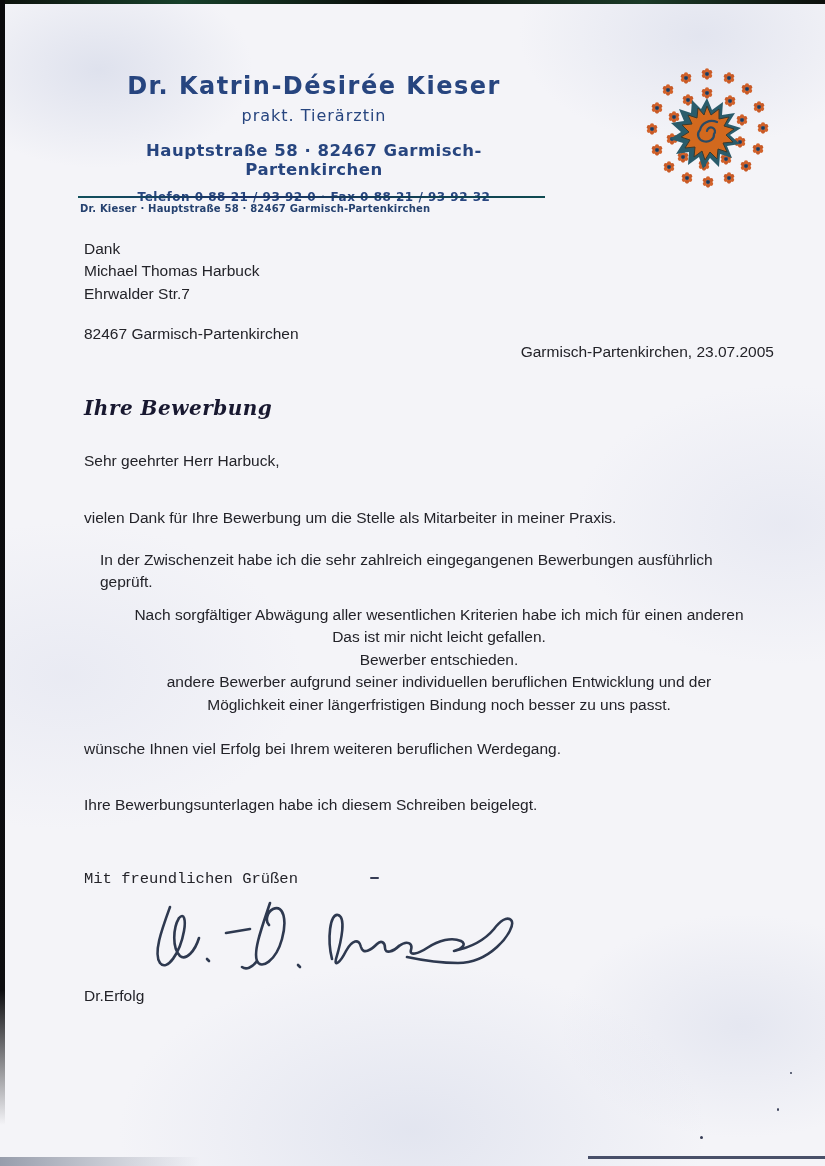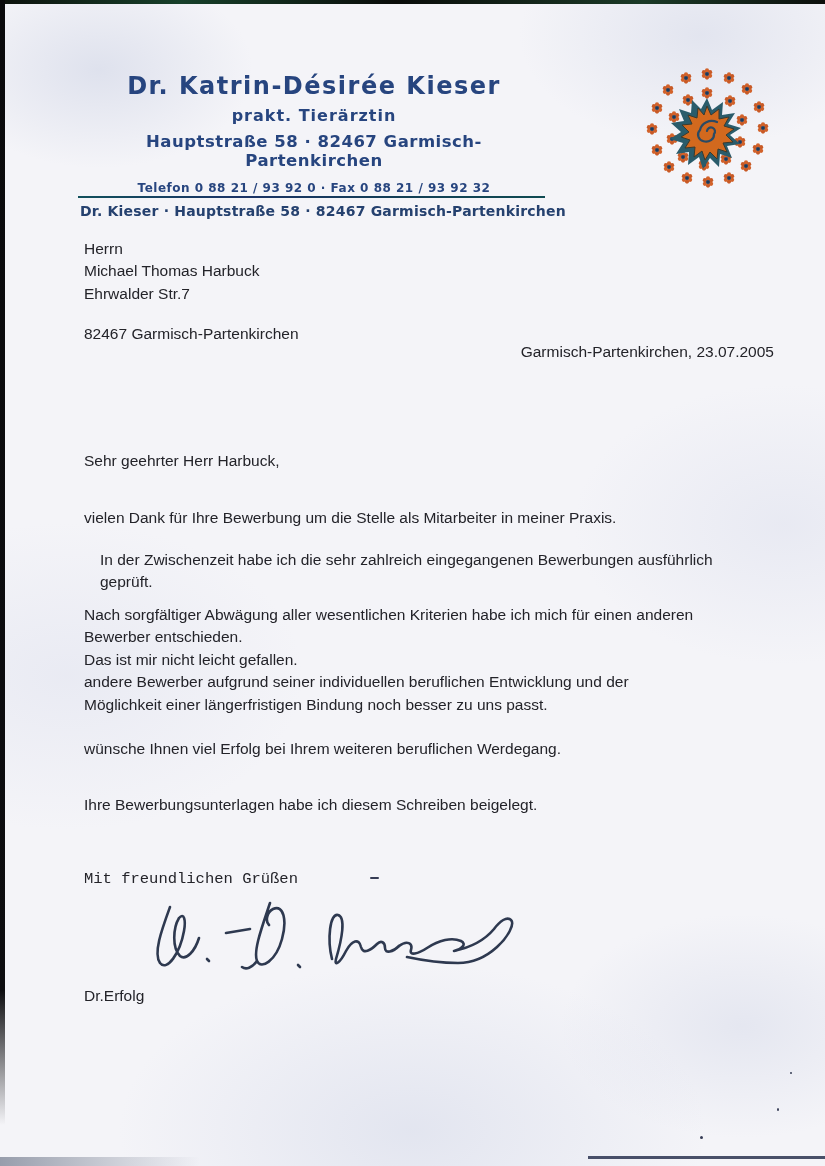--- a/index.html
+++ b/index.html
@@ -26,41 +26,41 @@
     background:linear-gradient(180deg,#0a0a0c 0%,#0d0d10 88%,rgba(13,13,16,0) 100%);}
   .edge-bottom-left{position:absolute;left:0;bottom:0;width:200px;height:9px;
     background:linear-gradient(90deg,rgba(120,128,146,.75),rgba(120,128,146,0));}
   .mark-br-line{position:absolute;left:588px;top:1156px;width:237px;height:3px;background:#2a3350;opacity:.85;}
   .speck{position:absolute;background:#363c55;border-radius:50%;}
   .speck.dash{border-radius:1px;}
 
   
   .lh-text{position:absolute;left:78px;top:72px;width:472px;text-align:center;color:#27457f;}
   .lh-name{font-family:"DejaVu Sans",sans-serif;font-weight:700;font-size:24px;letter-spacing:1.5px;}
-  .lh-prof{font-family:"DejaVu Sans",sans-serif;font-weight:700;font-size:16px;letter-spacing:1px;margin-top:6px;text-align:center;}
-  .lh-addr{font-family:"DejaVu Sans",sans-serif;font-weight:700;font-size:16.5px;letter-spacing:.5px;margin-top:7px;}
+  .lh-prof{font-family:"DejaVu Sans",sans-serif;font-weight:400;font-size:16px;letter-spacing:1px;margin-top:6px;text-align:center;}
+  .lh-addr{font-family:"DejaVu Sans",sans-serif;font-weight:700;font-size:16.5px;letter-spacing:.5px;margin-top:16px;}
   .lh-tel{font-family:"DejaVu Sans",sans-serif;font-weight:700;font-size:12px;letter-spacing:.5px;margin-top:11px;}
   .lh-rule{position:absolute;left:78px;top:196px;width:467px;height:2px;
     background:linear-gradient(90deg,#11505c,#1b3266 35%,#123f55 70%,#0f4a52);}
   .lh-return{position:absolute;left:80px;top:203px;font-family:"DejaVu Sans",sans-serif;
-    font-weight:700;font-size:14px;color:#25416f;letter-spacing:.2px;}
+    font-weight:700;font-size:10px;color:#25416f;letter-spacing:.2px;}
 
   
   .logo{position:absolute;left:636px;top:60px;width:142px;height:142px;}
 
   
   .txt{color:#232329;font-size:15.5px;line-height:22.4px;}
   .recipient{position:absolute;left:84px;top:238px;}
   .recipient .gap{height:18px;}
   .dateline{position:absolute;left:14px;top:343px;width:760px;text-align:right;font-size:15.5px;color:#232329;}
   .subject{position:absolute;left:84px;top:396px;font-family:"DejaVu Serif",serif;
     font-style:italic;font-weight:700;font-size:20px;color:#181830;letter-spacing:.5px;}
   .salutation{position:absolute;left:84px;top:450px;}
   .para{position:absolute;left:84px;width:710px;}
-  .p1{top:507px;} .p2{top:549px;margin-left:16px;} .p3{top:604px;} .p4{top:738px;} .p5{top:794px;}
+  .p1{top:507px;} .p2{top:549px;margin-left:16px;} .p3{top:604px;text-align:center;} .p4{top:738px;} .p5{top:794px;}
   .closing{position:absolute;left:84px;top:868px;font-family:Liberation Mono, monospace;}
   .signature{position:absolute;left:140px;top:893px;width:400px;height:92px;}
   .signer{position:absolute;left:84px;top:985px;}
 </style>
 </head>
 <body>
 
 <div class="scan">
 
   <div class="edge-top"></div>
@@ -130,43 +130,44 @@
         <path fill="#d2691e" stroke="#3a3a2e" stroke-width="1" d="M71 46 l4 9 8-6 0 10 10-2 -5 9 10 3 -8 6 7 7 -10 1 4 9 -9-3 -1 10 -7-7 -5 8 -3-9 -8 6 1-10 -10 1 5-8 -9-3 8-5 -7-7 10-1 -4-9 9 3 1-10 6 7 z"></path>
         <path fill="none" stroke="#2a4a64" stroke-width="2.2" stroke-linecap="round" d="M71 71 a4 4 0 1 1 7 3 a8 7 0 1 1 -14 -4 a12 11 0 0 1 17 -8"></path>
       </g>
     </svg>
   </header>
 
   <div class="lh-rule"></div>
   <div class="lh-return">Dr. Kieser · Hauptstraße 58 · 82467 Garmisch-Partenkirchen</div>
 
   <div class="recipient txt">
-    <div>Herrn</div>
+    <div>Dank</div>
     <div>Michael Thomas Harbuck</div>
     <div>Ehrwalder Str.7</div>
     <div class="gap"></div>
     <div>82467 Garmisch-Partenkirchen</div>
   </div>
 
   <div class="dateline">Garmisch-Partenkirchen, 23.07.2005</div>
 
+  <div class="subject">Ihre Bewerbung</div>
 
   <div class="salutation txt">Sehr geehrter Herr  Harbuck,</div>
 
   <div class="para txt p1">
     <div>vielen Dank für Ihre Bewerbung um die Stelle als Mitarbeiter in meiner Praxis.</div>
   </div>
   <div class="para txt p2">
     <div>In der Zwischenzeit habe ich die sehr zahlreich eingegangenen Bewerbungen ausführlich</div>
     <div>geprüft.</div>
   </div>
   <div class="para txt p3">
     <div>Nach sorgfältiger Abwägung aller wesentlichen Kriterien habe ich mich für einen anderen</div>
+    <div>Das ist mir nicht leicht gefallen.</div>
     <div>Bewerber entschieden.</div>
-    <div>Das ist mir nicht leicht gefallen.</div>
     <div>andere Bewerber aufgrund seiner individuellen beruflichen Entwicklung und der</div>
     <div>Möglichkeit einer längerfristigen Bindung noch besser zu uns passt.</div>
   </div>
   <div class="para txt p4">
     <div>wünsche Ihnen viel Erfolg bei Ihrem weiteren beruflichen Werdegang.</div>
   </div>
   <div class="para txt p5">
     <div>Ihre Bewerbungsunterlagen habe ich diesem Schreiben beigelegt.</div>
   </div>
 

